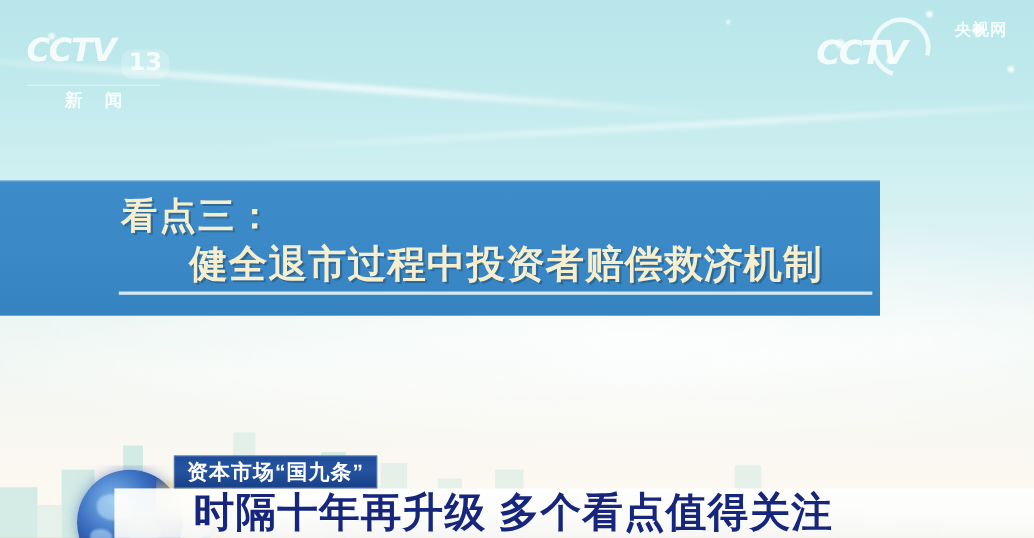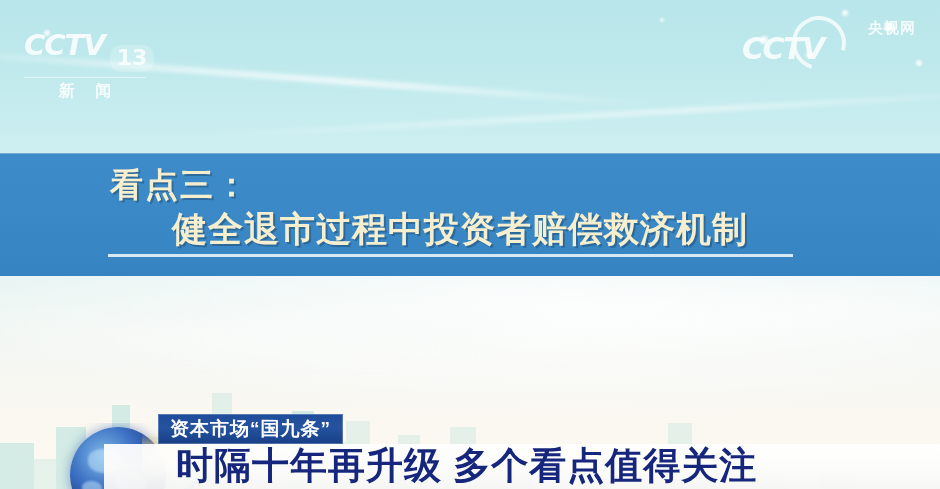--- a/index.html
+++ b/index.html
@@ -169,22 +169,22 @@
     font-weight: 700;
     letter-spacing: 1px;
     color: rgba(255,255,255,0.95);
     line-height: 1;
   }
 
   
   .banner {
     position: absolute;
     left: 0;
-    top: 153px;
-    width: 940px;
+    top: 164px;
+    width: 800px;
     height: 123px;
     background: linear-gradient(180deg, #3d8cc9 0%, #3a88c6 55%, #3683c2 100%);
     box-shadow: 0 1px 0 rgba(255,255,255,0.28) inset;
   }
   .banner-line1 {
     position: absolute;
     left: 110px;
     top: 10px;
     font-size: 33px;
     font-weight: 700;

